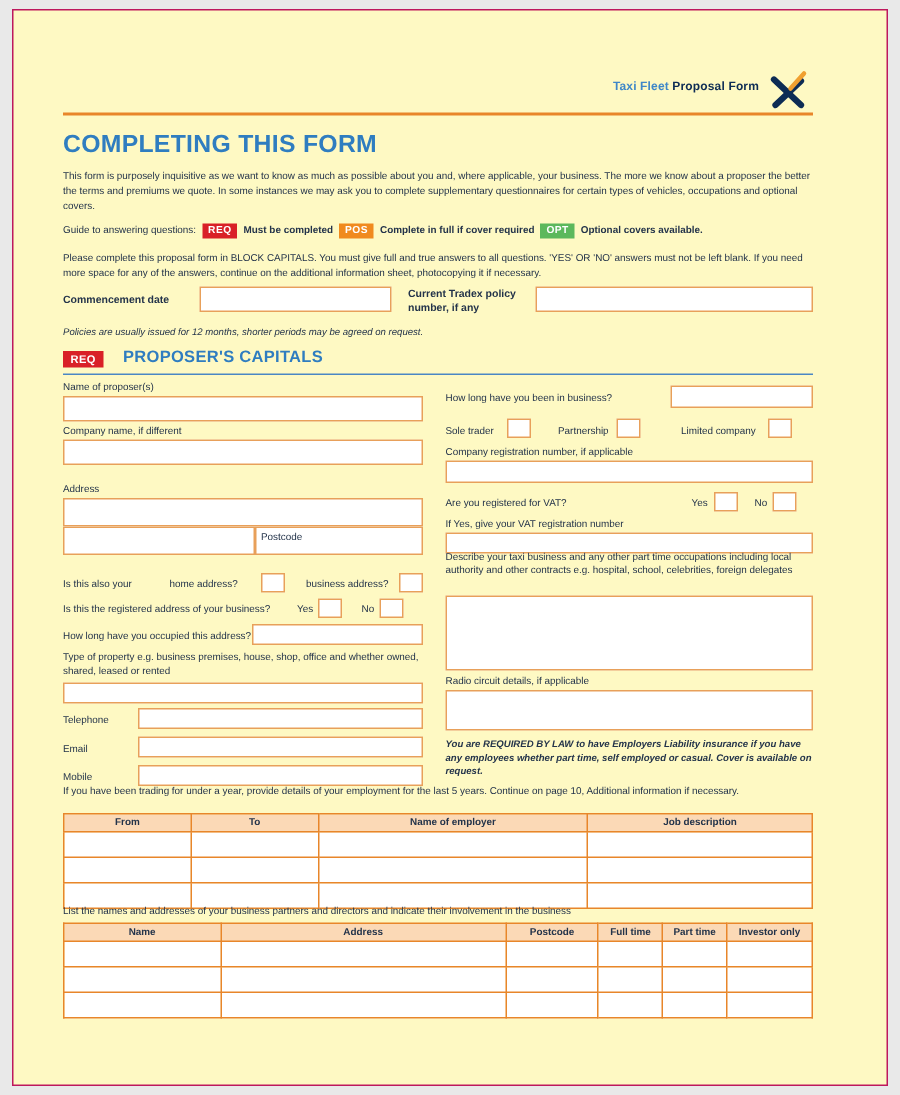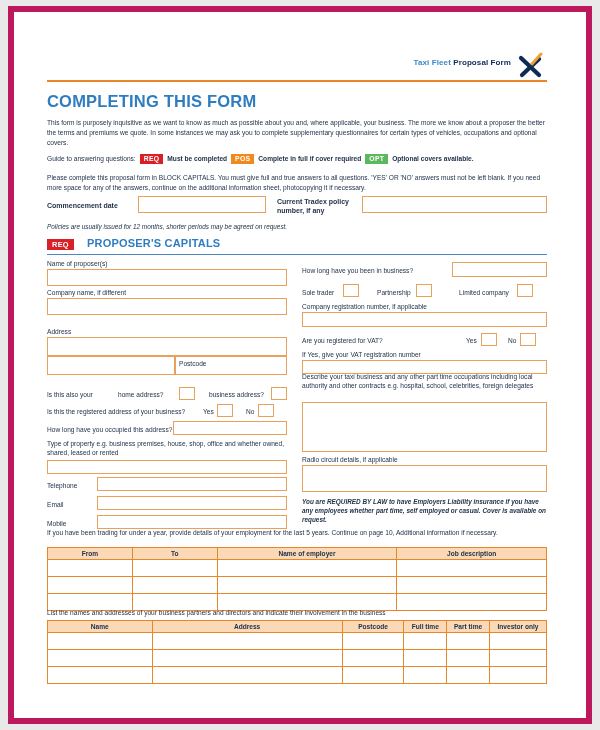--- a/index.html
+++ b/index.html
@@ -5,23 +5,23 @@
   html,body{margin:0;padding:0;}
   body{
     width:600px;height:730px;
     background:#e9e9e9;
     font-family:"Liberation Sans", sans-serif;
     overflow:hidden;
   }
   .page{
     position:absolute;left:8px;top:6px;
     width:584px;height:718px;
-    background:#ffffff;
+    background:#fef9c3;
     box-sizing:border-box;
-    border:6px solid #be185d;
+    border:1px solid #be185d;
     overflow:hidden;
   }
 
   
   .hdr{position:absolute;left:33px;top:40px;width:500px;height:32px;}
   .hdr-text{
     position:absolute;right:36px;top:6px;
     font-size:8px;font-weight:bold;white-space:nowrap;
     color:#0d2c54;letter-spacing:.1px;
   }

